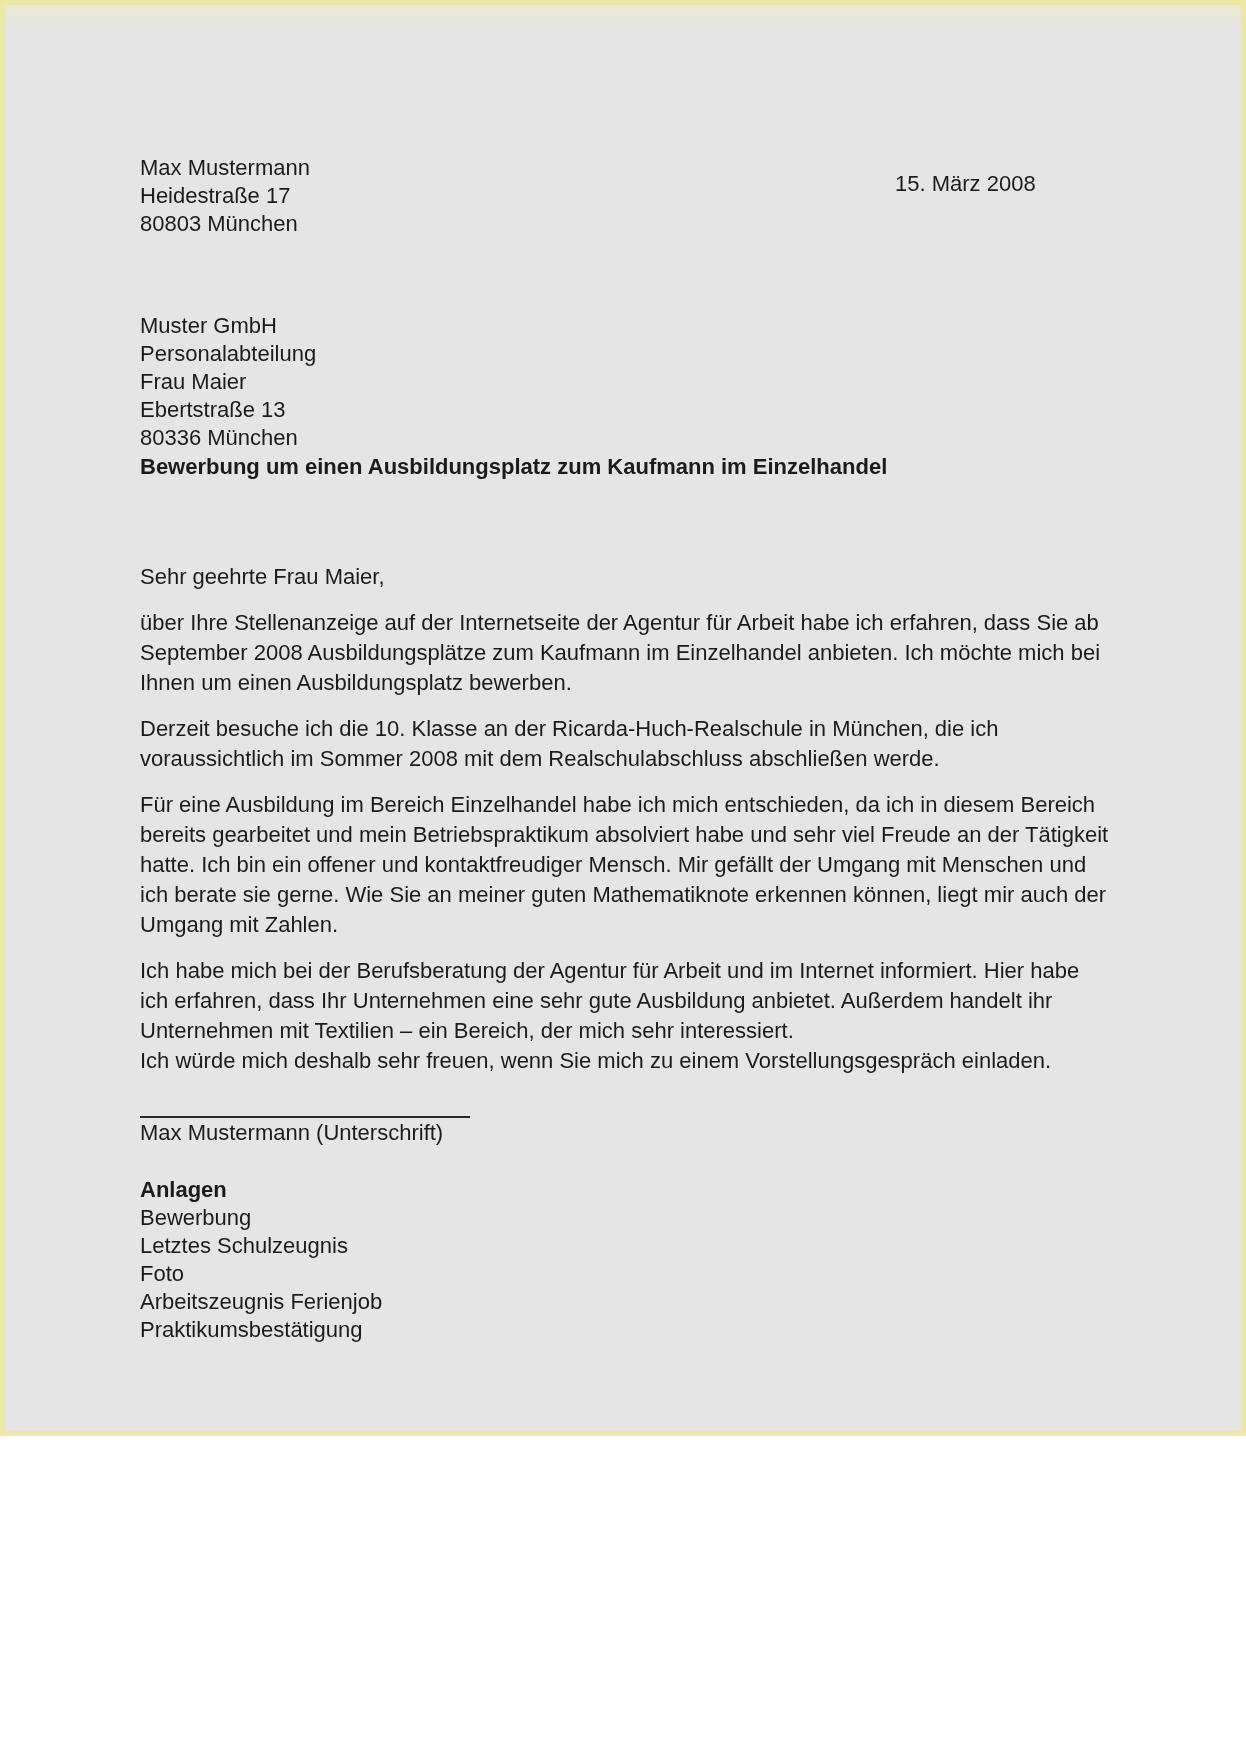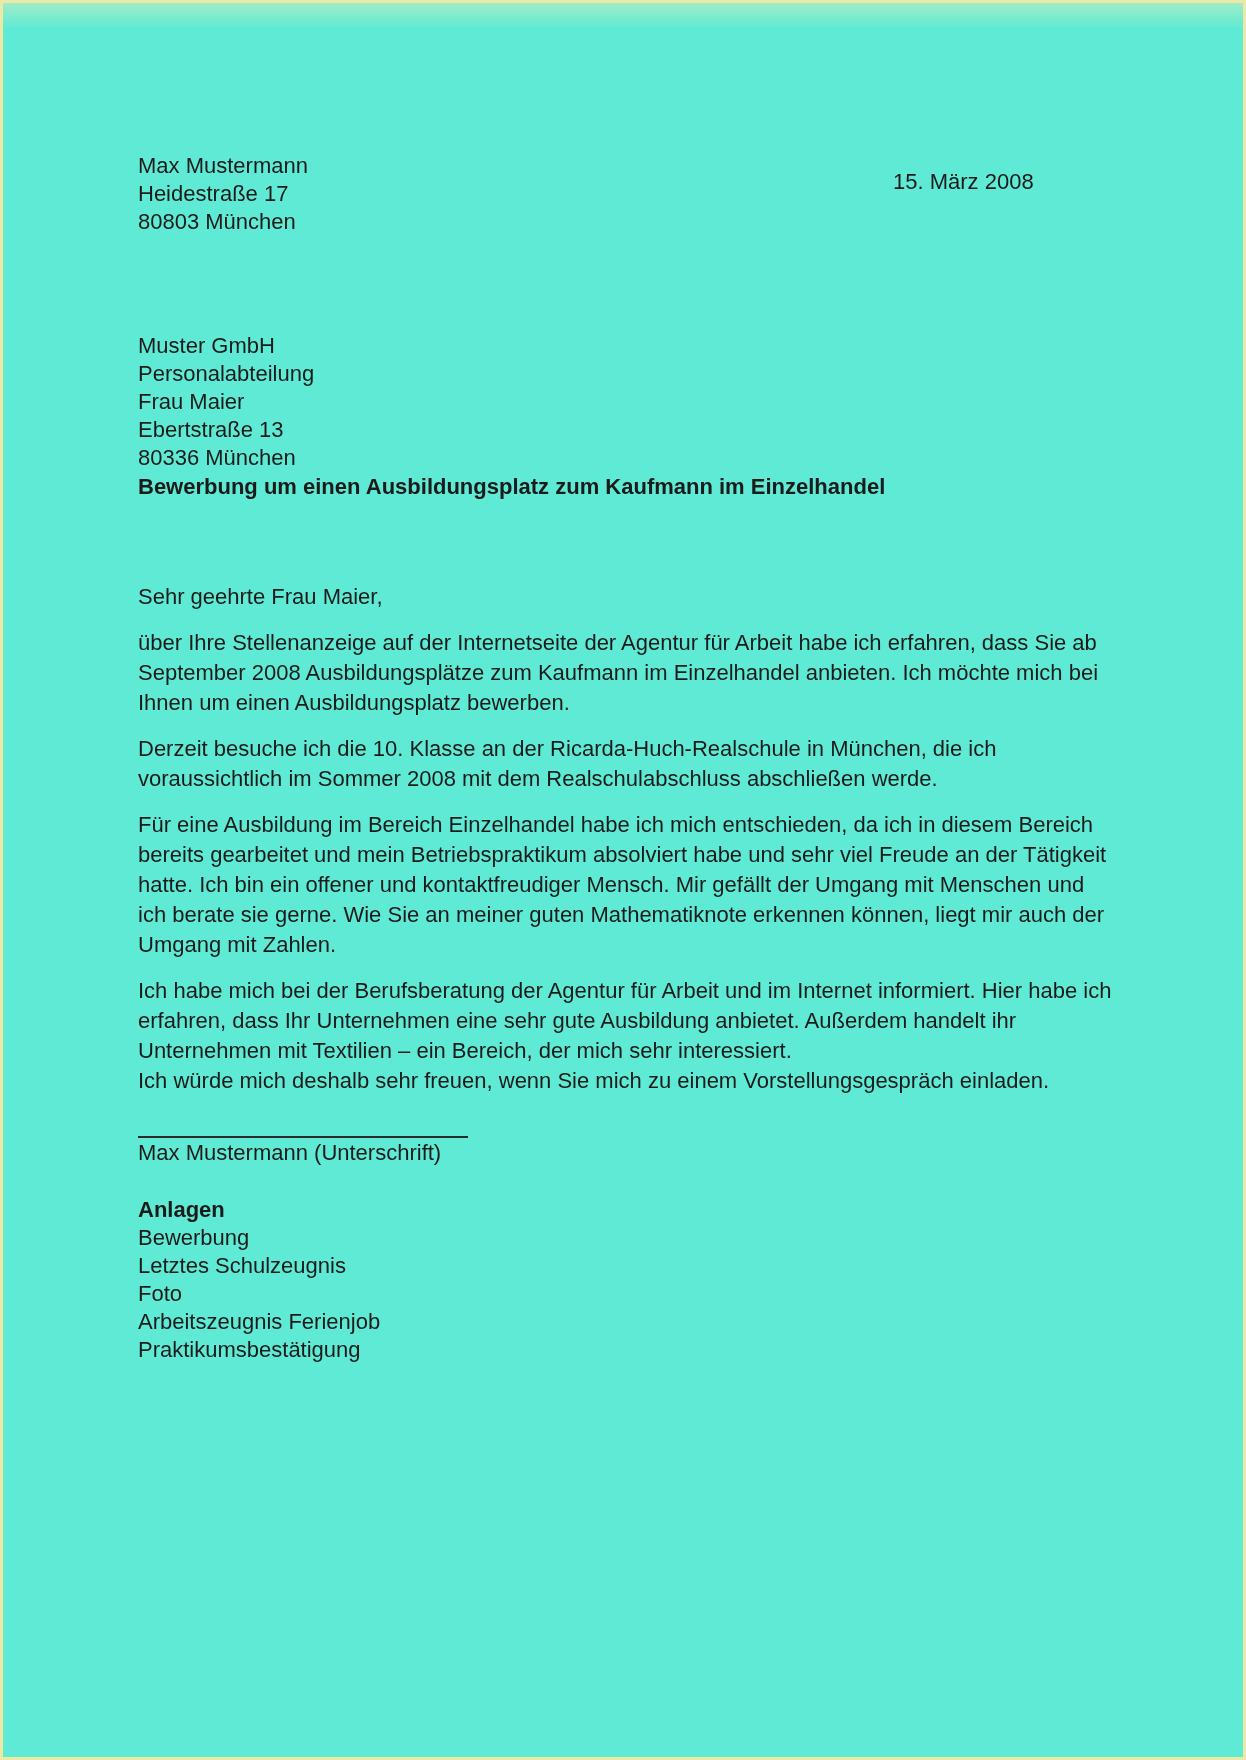--- a/index.html
+++ b/index.html
@@ -3,24 +3,24 @@
 <meta charset="utf-8">
 <style>
   html, body {
     margin: 0;
     padding: 0;
     background: #ffffff;
   }
   .page {
     position: relative;
     width: 1246px;
-    height: 1760px;
+    height: 1436px;
     box-sizing: border-box;
-    background: #5eead4;
-    border: 3px solid #0ea5e9;
+    background: #e5e5e5;
+    border: 5px solid #0ea5e9;
     font-family: "Liberation Sans", sans-serif;
     color: #1b1b1b;
     overflow: hidden;
   }
   .page::before {
     content: "";
     position: absolute;
     top: 0; left: 0; right: 0;
     height: 26px;
     background: linear-gradient(to bottom, rgba(240,240,185,0.45), rgba(240,240,185,0));
@@ -37,21 +37,21 @@
     white-space: pre-line;
   }
   .sender-row { position: relative; }
   .date {
     position: absolute;
     left: 755px;
     top: 16px;
     line-height: 28px;
     white-space: nowrap;
   }
-  .recipient { margin-top: 96px; }
+  .recipient { margin-top: 74px; }
   .subject {
     font-weight: bold;
   }
   .salutation { margin-top: 80px; }
   .paragraph {
     margin-top: 16px;
     white-space: pre-line;
   }
   .closing { margin-top: 16px; }
   .signature-rule {

